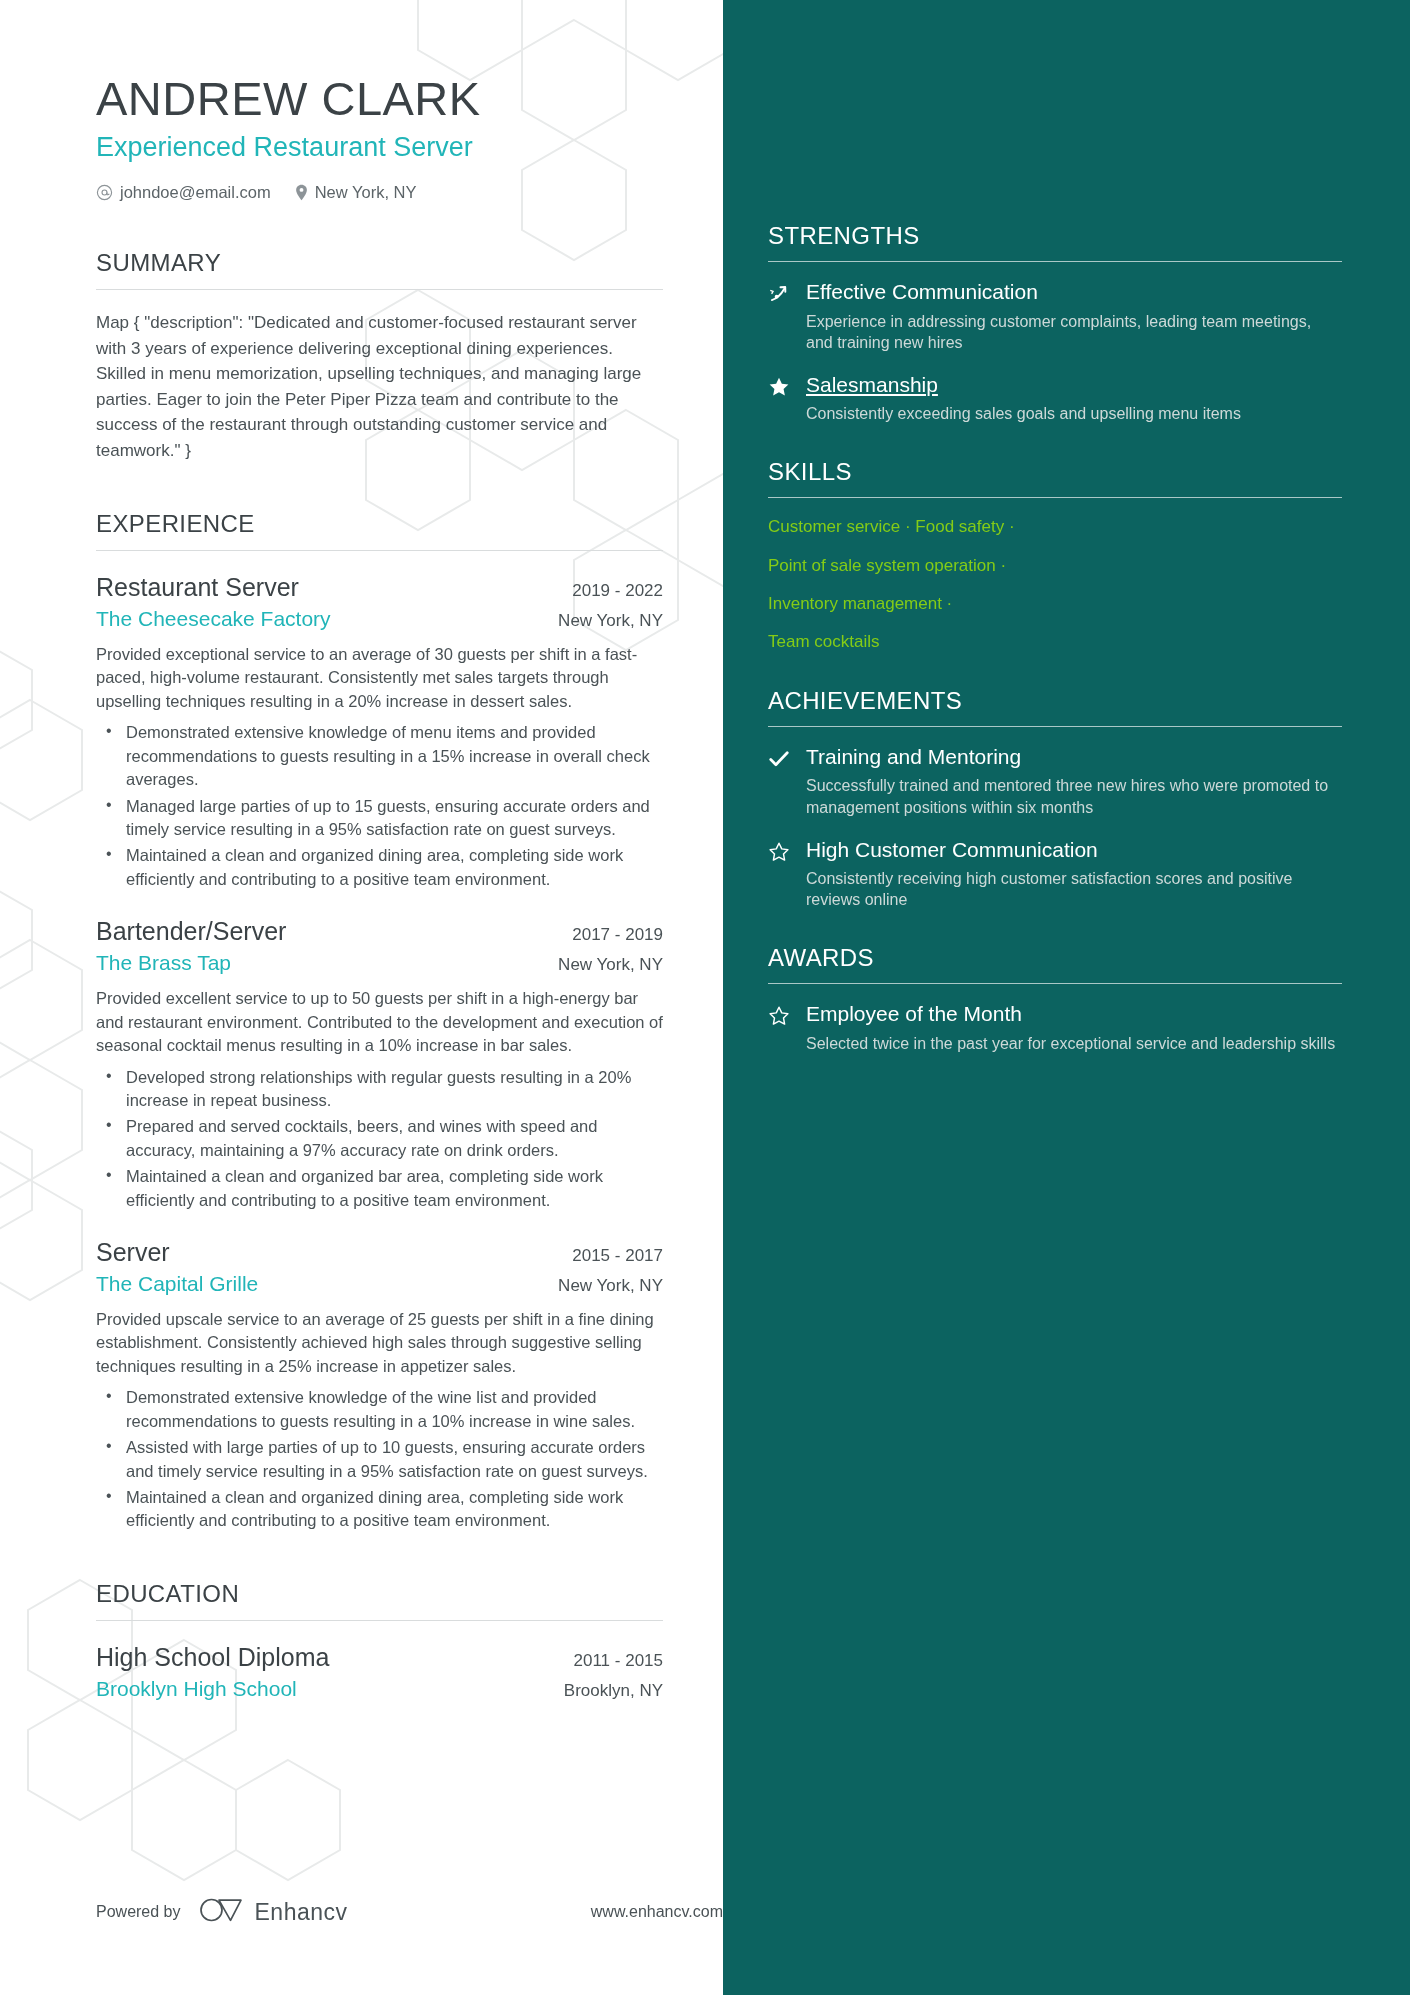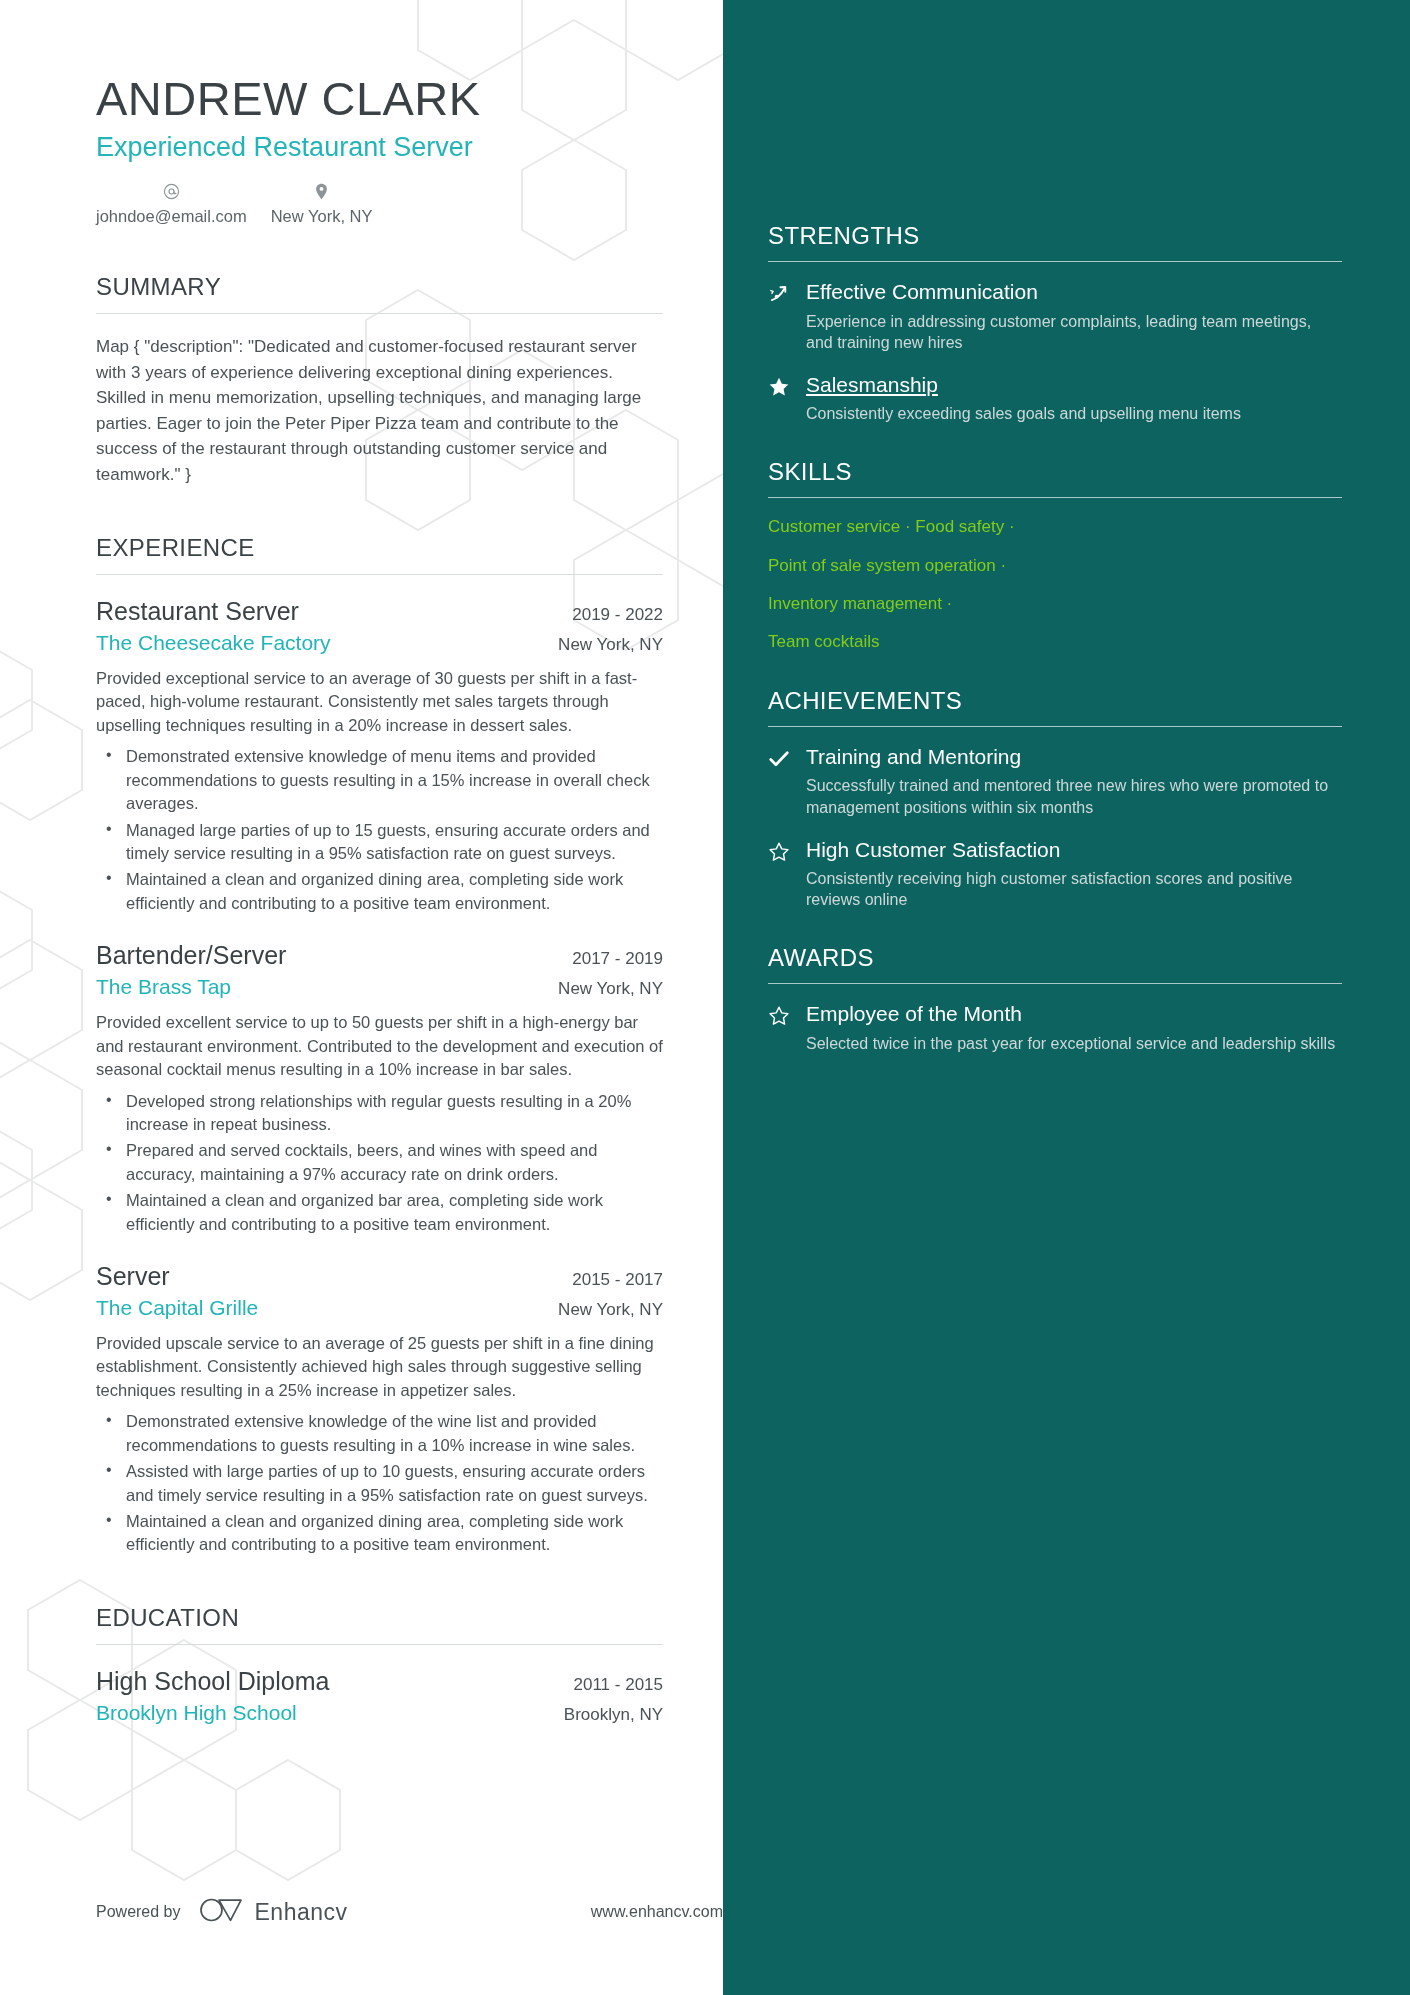--- a/index.html
+++ b/index.html
@@ -57,21 +57,21 @@
   }
 
   .contact-row {
     display: flex;
     align-items: center;
     gap: 24px;
     margin-top: 20px;
     color: #5c6468;
     font-size: 16.5px;
   }
-  .contact-item { display: flex; align-items: center; gap: 7px; flex-direction: column; }
+  .contact-item { display: flex; align-items: center; gap: 7px; }
   .contact-item svg { display: block; }
 
   .section { margin-top: 47px; }
   .section-title {
     font-size: 24px;
     font-weight: 400;
     color: #3b4246;
     letter-spacing: 0.4px;
     padding-bottom: 12px;
   }
@@ -452,21 +452,21 @@
               <span class="side-item-desc" style="display: block;">Successfully trained and mentored three new hires who were promoted to management positions within six months</span>
             </span>
           </div>
           <div class="side-item">
             <span class="side-icon">
               <svg width="22" height="22" viewBox="0 0 24 24">
                 <path d="M12 2.4 L15 8.6 L21.7 9.5 L16.9 14.1 L18.1 20.8 L12 17.6 L5.9 20.8 L7.1 14.1 L2.3 9.5 L9 8.6 Z" fill="none" stroke="#ffffff" stroke-width="1.6" stroke-linejoin="round"></path>
               </svg>
             </span>
             <span class="side-body">
-              <span class="side-item-title" style="display: block;">High Customer Satisfaction</span>
+              <span class="side-item-title" style="display: block;">High Customer Communication</span>
               <span class="side-item-desc" style="display: block;">Consistently receiving high customer satisfaction scores and positive reviews online</span>
             </span>
           </div>
         </div>
     </div>
 
     <div class="side-section">
       <div class="side-title">AWARDS</div>
       <div class="side-rule"></div>
       <div id="awards-list">

